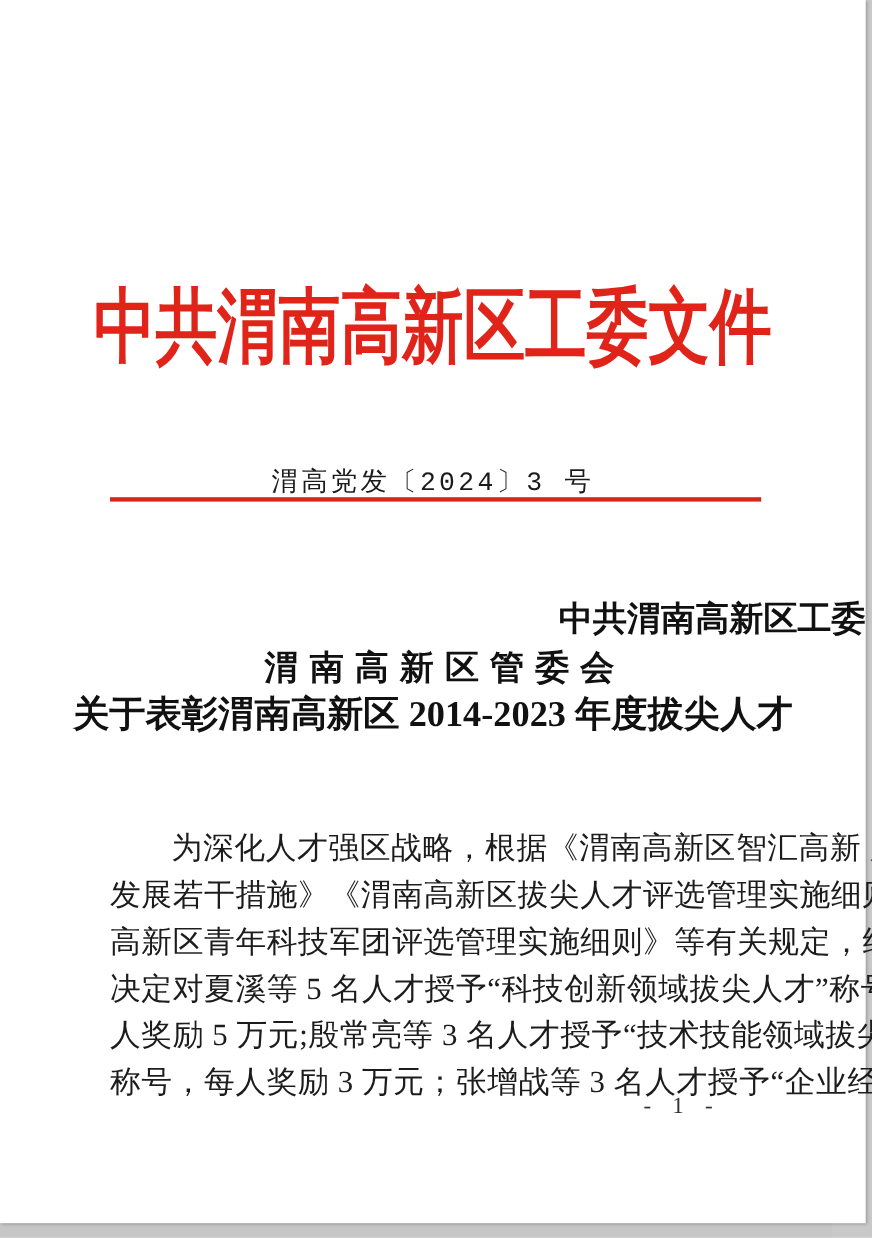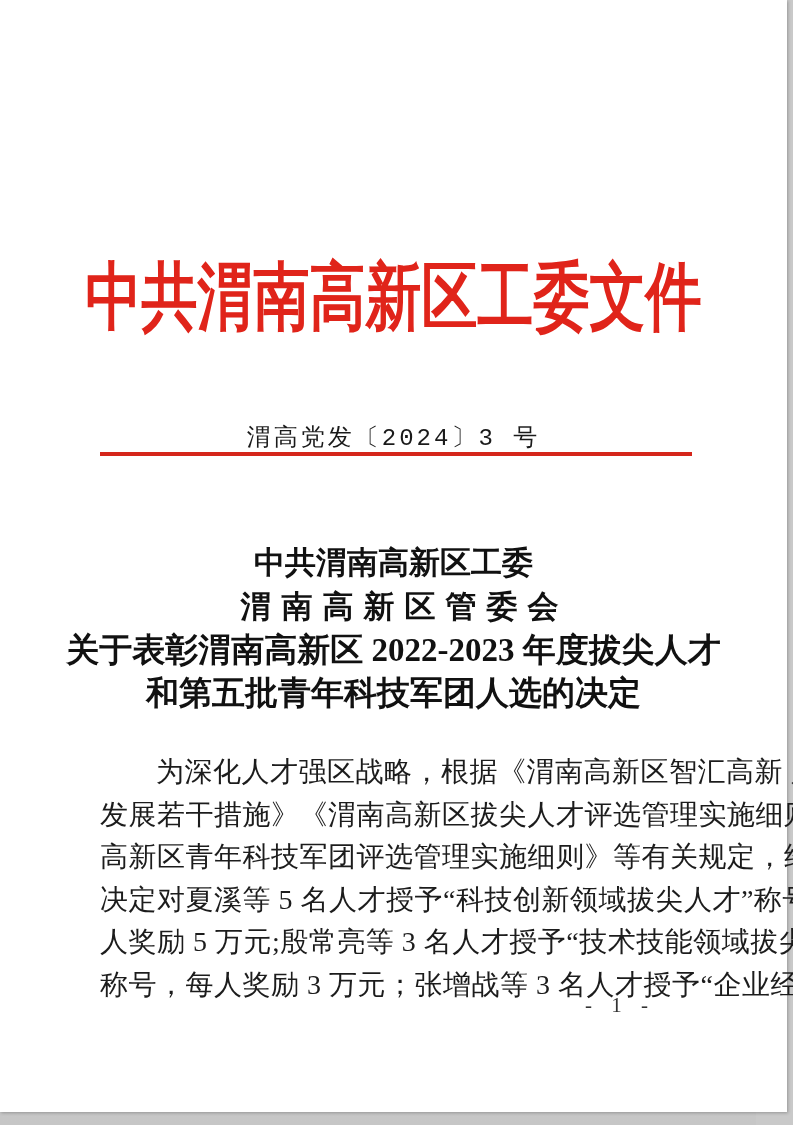--- a/index.html
+++ b/index.html
@@ -68,20 +68,21 @@
     left: 0;
     width: 100%;
     text-align: center;
     color: #111111;
     font-weight: bold;
   }
   .title-line-sm {
     font-size: 31px;
     line-height: 44px;
     white-space: nowrap;
+    text-align: right;
   }
   .title-line-spaced {
     font-size: 31px;
     line-height: 44px;
     letter-spacing: 10px;
     padding-left: 22px;
     white-space: nowrap;
   }
   .title-line-lg {
     font-size: 33px;
@@ -122,22 +123,21 @@
 
     <div class="masthead">中共渭南高新区工委文件</div>
 
     <div class="doc-number">渭高党发〔2024〕3 号</div>
 
     <div class="red-rule"></div>
 
     <div class="title-block">
       <div class="title-line-sm">中共渭南高新区工委</div>
       <div class="title-line-spaced">渭南高新区管委会</div>
-      <div class="title-line-lg">关于表彰渭南高新区 2022-2023 年度拔尖人才</div>
-      <div class="title-line-lg">和第五批青年科技军团人选的决定</div>
+      <div class="title-line-lg">关于表彰渭南高新区 2014-2023 年度拔尖人才</div>
     </div>
 
     <div class="body-block">
       <div class="body-line indented">为深化人才强区战略，根据《渭南高新区智汇高新 产才融合</div>
       <div class="body-line">发展若干措施》《渭南高新区拔尖人才评选管理实施细则》《渭南</div>
       <div class="body-line">高新区青年科技军团评选管理实施细则》等有关规定，经研究，</div>
       <div class="body-line">决定对夏溪等 5 名人才授予“科技创新领域拔尖人才”称号，每</div>
       <div class="body-line">人奖励 5 万元;殷常亮等 3 名人才授予“技术技能领域拔尖人才”</div>
       <div class="body-line">称号，每人奖励 3 万元；张增战等 3 名人才授予“企业经营管理</div>
     </div>

